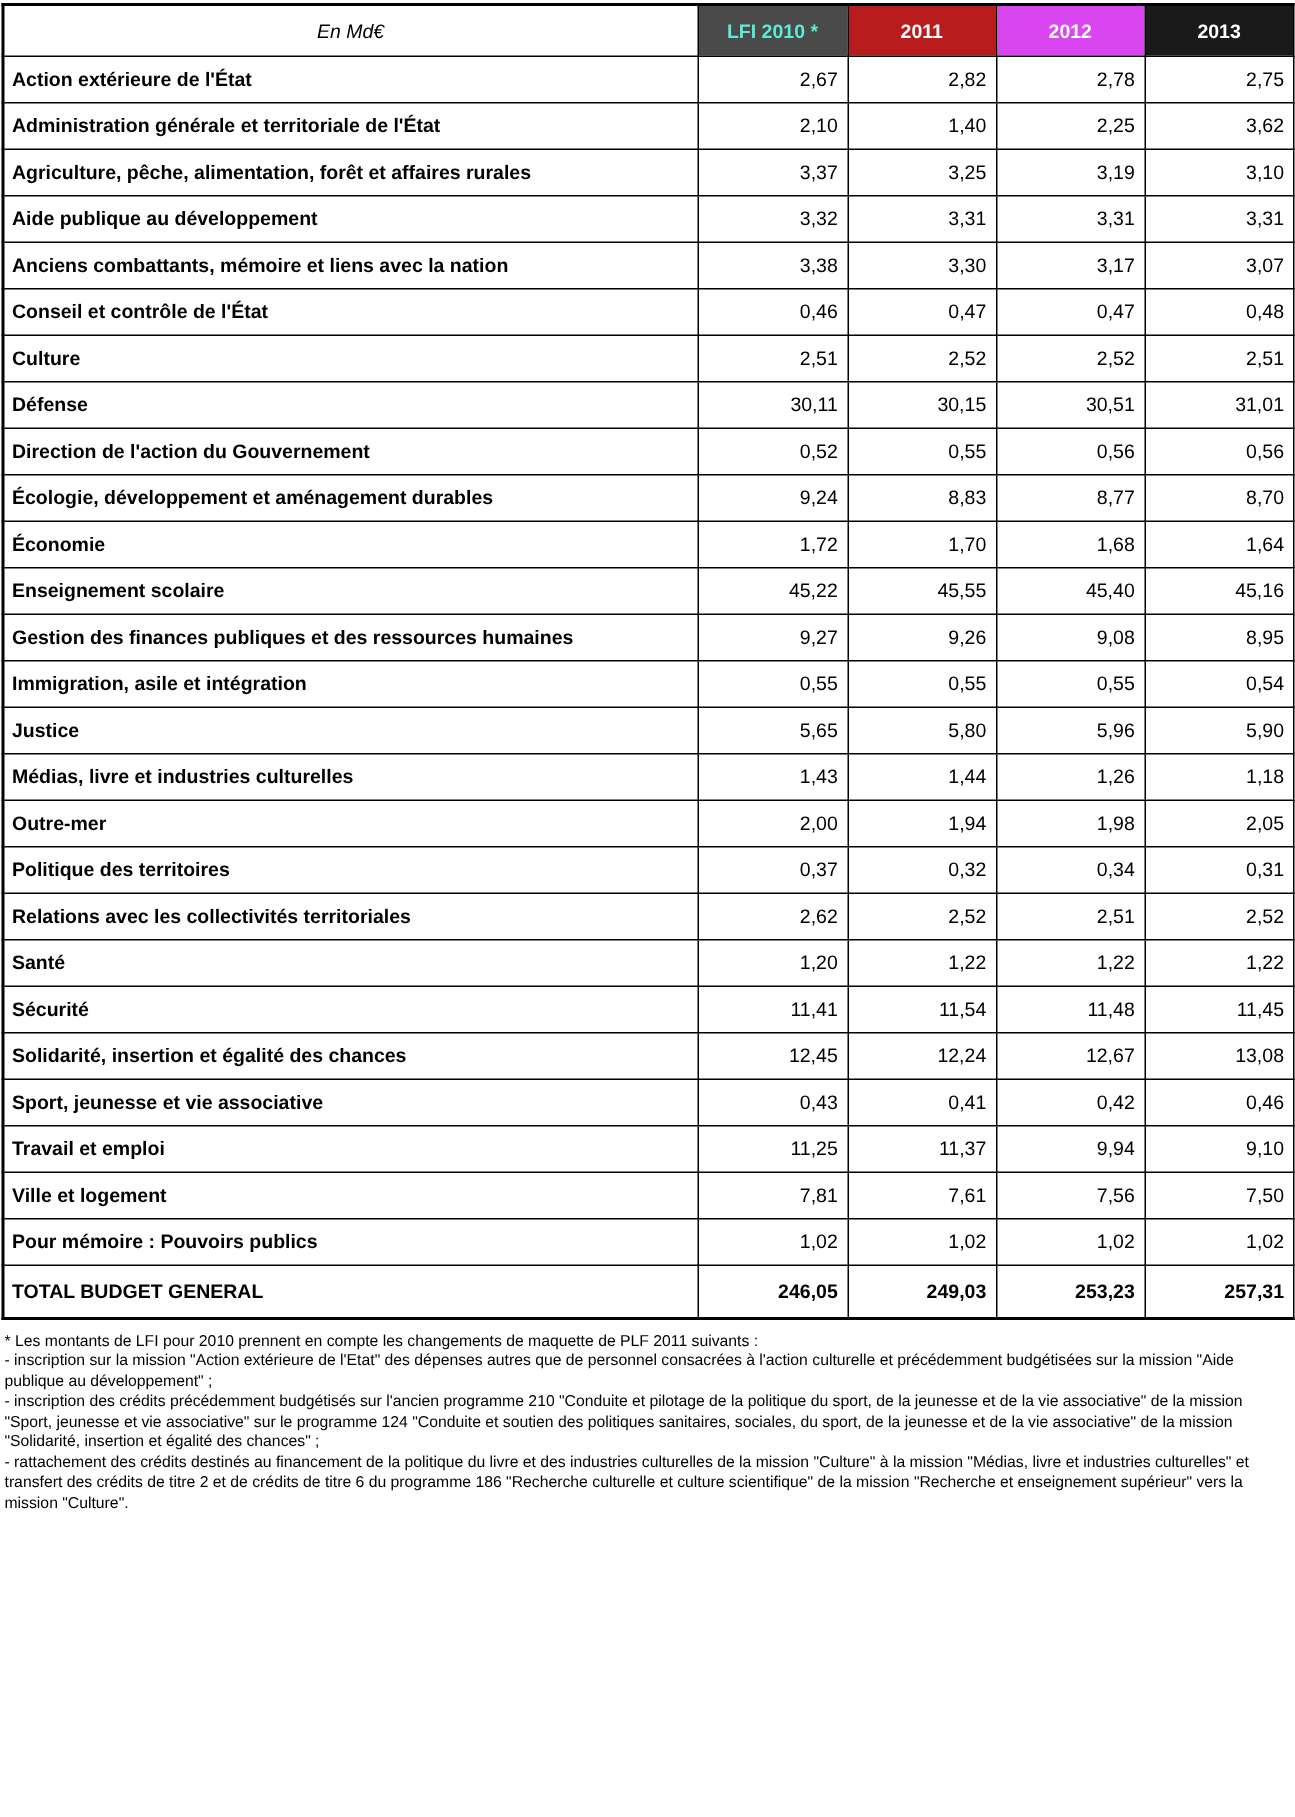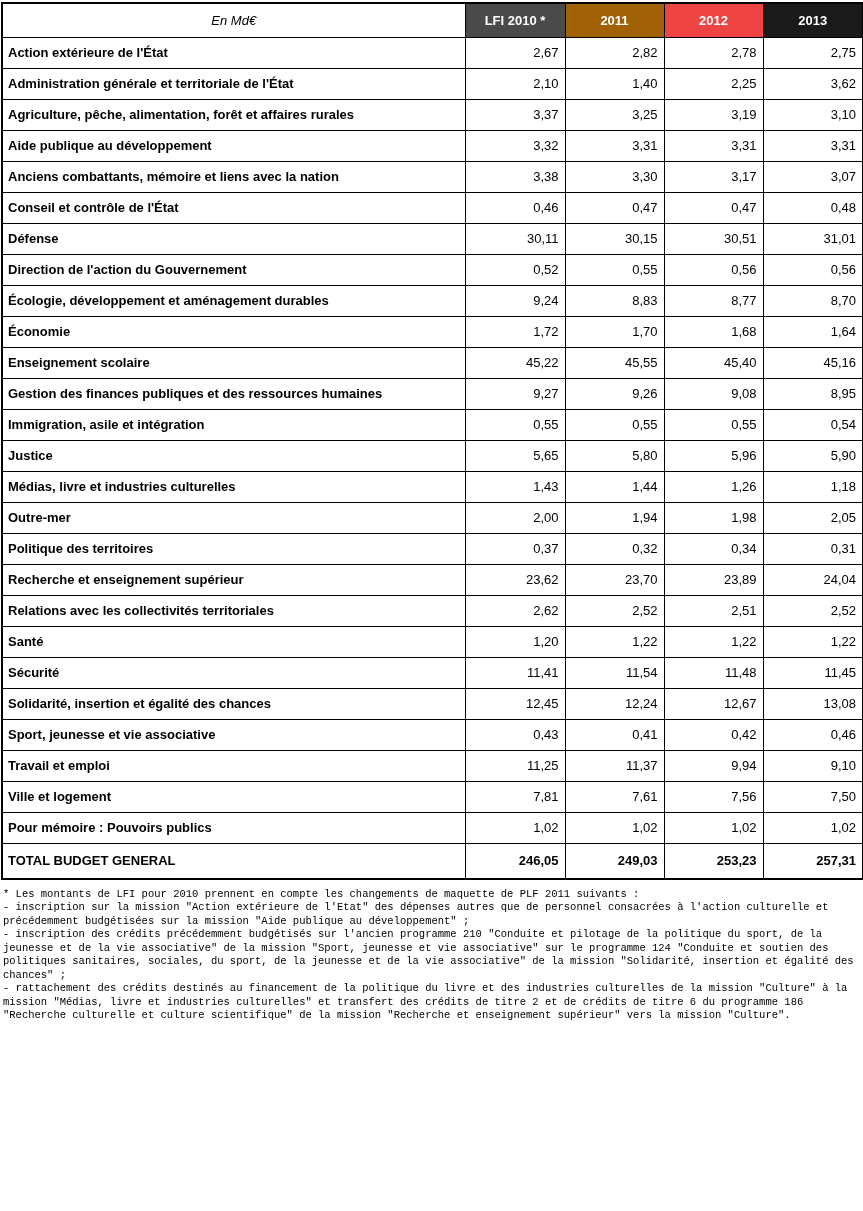--- a/index.html
+++ b/index.html
@@ -60,44 +60,43 @@
     font-weight: bold;
     height: 36px;
   }
   .footnotes {
     width: 857px;
     margin-top: 8px;
     padding: 0 2px;
     font-size: 10.5px;
     line-height: 1.28;
     color: #000;
-    font-family: Liberation Mono, monospace;
   }
   .fn-line {
     margin: 0;
   }
 </style>
 </head>
 <body>
 
 <div class="page">
   <table class="budget">
     <colgroup>
       <col style="width:463px">
       <col style="width:100px">
       <col style="width:99px">
       <col style="width:99px">
       <col style="width:100px">
     </colgroup>
     <thead>
       <tr>
         <th class="unit">En Md€</th>
-      <th class="year" style="background: rgb(74, 74, 74); color: #ffffff;">LFI 2010 *</th>
-          <th class="year" style="background: #a16207; color: rgb(255, 255, 255);">2011</th>
-          <th class="year" style="background: #ef4444; color: rgb(255, 255, 255);">2012</th>
+      <th class="year" style="background: rgb(74, 74, 74); color: #5eead4;">LFI 2010 *</th>
+          <th class="year" style="background: #b91c1c; color: rgb(255, 255, 255);">2011</th>
+          <th class="year" style="background: #d946ef; color: rgb(255, 255, 255);">2012</th>
           <th class="year" style="background: rgb(26, 26, 26); color: rgb(255, 255, 255);">2013</th>
         </tr>
     </thead>
     <tbody>
         <tr>
           <td class="label">Action extérieure de l'État</td>
           <td class="value">2,67</td>
           <td class="value">2,82</td>
           <td class="value">2,78</td>
           <td class="value">2,75</td>
@@ -131,20 +130,27 @@
           <td class="value">3,07</td>
         </tr>
         <tr>
           <td class="label">Conseil et contrôle de l'État</td>
           <td class="value">0,46</td>
           <td class="value">0,47</td>
           <td class="value">0,47</td>
           <td class="value">0,48</td>
         </tr>
         <tr>
+          <td class="label">Culture</td>
+          <td class="value">2,51</td>
+          <td class="value">2,52</td>
+          <td class="value">2,52</td>
+          <td class="value">2,51</td>
+        </tr>
+        <tr>
           <td class="label">Défense</td>
           <td class="value">30,11</td>
           <td class="value">30,15</td>
           <td class="value">30,51</td>
           <td class="value">31,01</td>
         </tr>
         <tr>
           <td class="label">Direction de l'action du Gouvernement</td>
           <td class="value">0,52</td>
           <td class="value">0,55</td>
@@ -206,27 +212,20 @@
           <td class="value">1,94</td>
           <td class="value">1,98</td>
           <td class="value">2,05</td>
         </tr>
         <tr>
           <td class="label">Politique des territoires</td>
           <td class="value">0,37</td>
           <td class="value">0,32</td>
           <td class="value">0,34</td>
           <td class="value">0,31</td>
-        </tr>
-        <tr>
-          <td class="label">Recherche et enseignement supérieur</td>
-          <td class="value">23,62</td>
-          <td class="value">23,70</td>
-          <td class="value">23,89</td>
-          <td class="value">24,04</td>
         </tr>
         <tr>
           <td class="label">Relations avec les collectivités territoriales</td>
           <td class="value">2,62</td>
           <td class="value">2,52</td>
           <td class="value">2,51</td>
           <td class="value">2,52</td>
         </tr>
         <tr>
           <td class="label">Santé</td>

